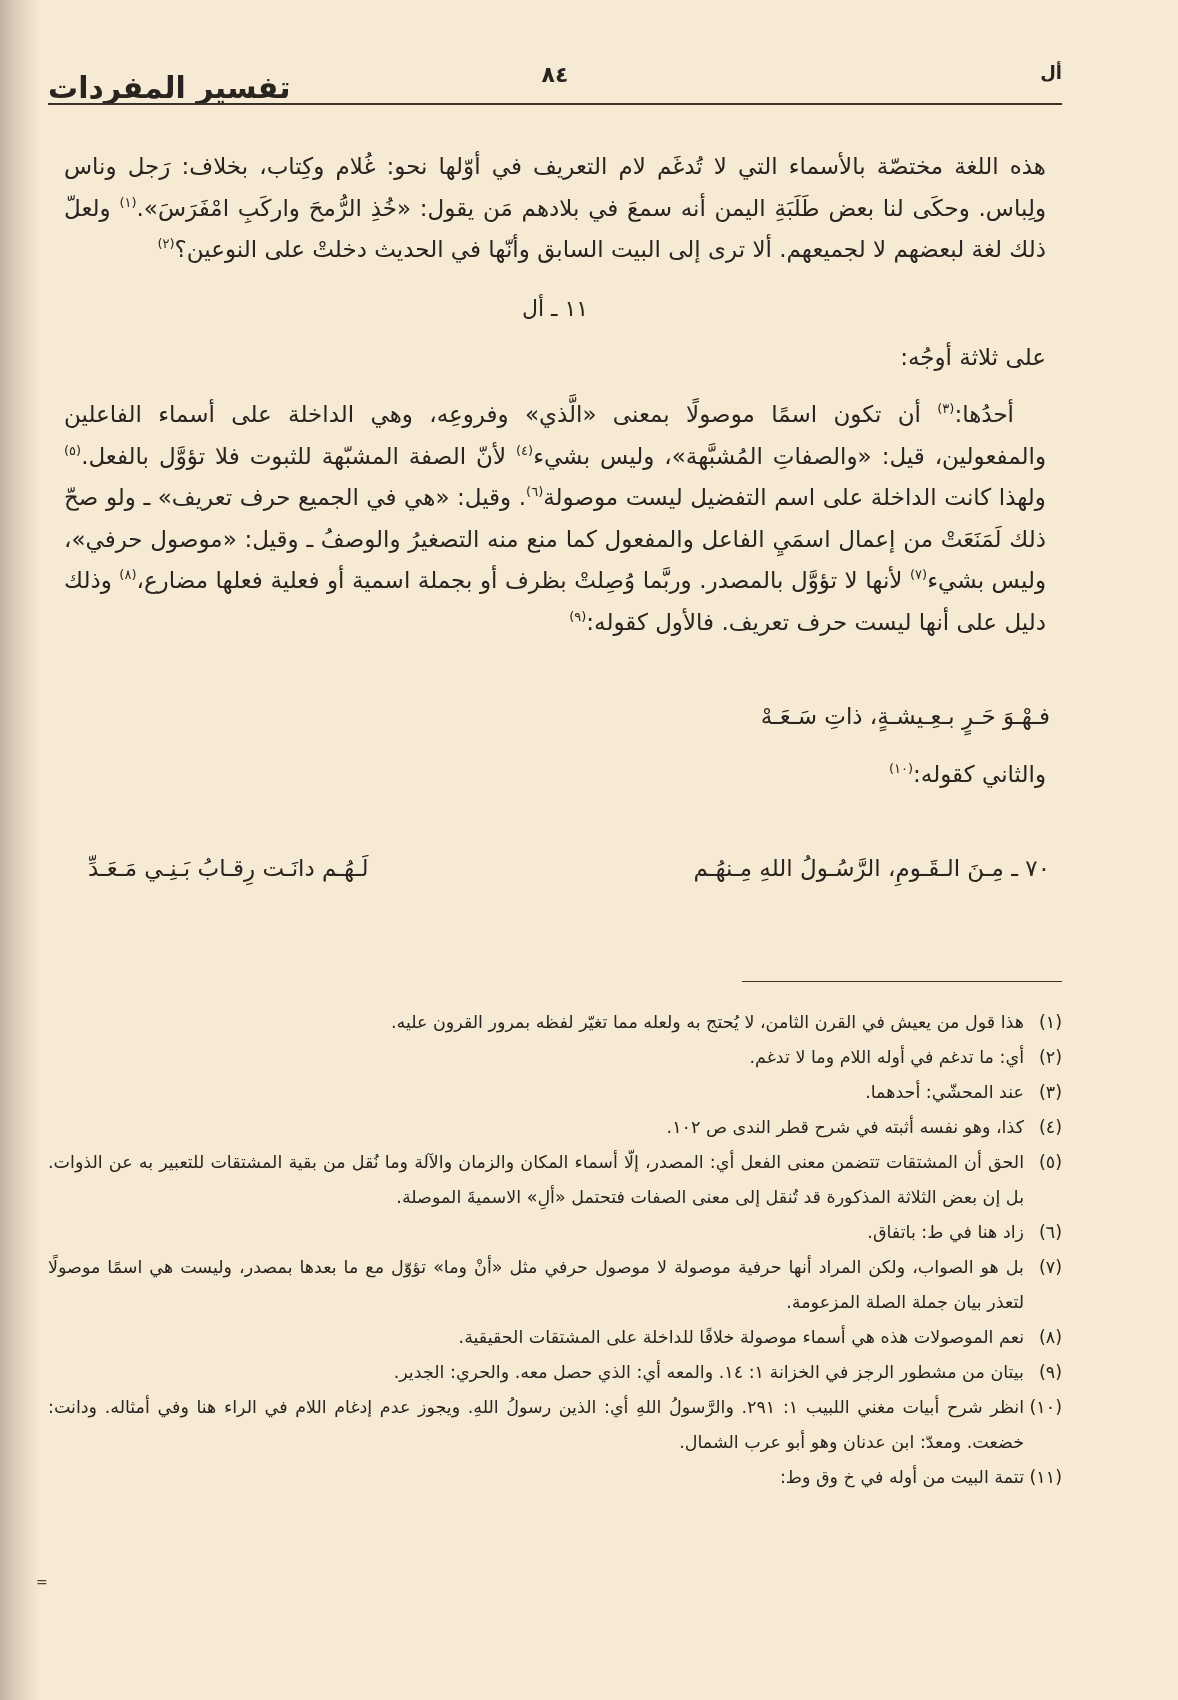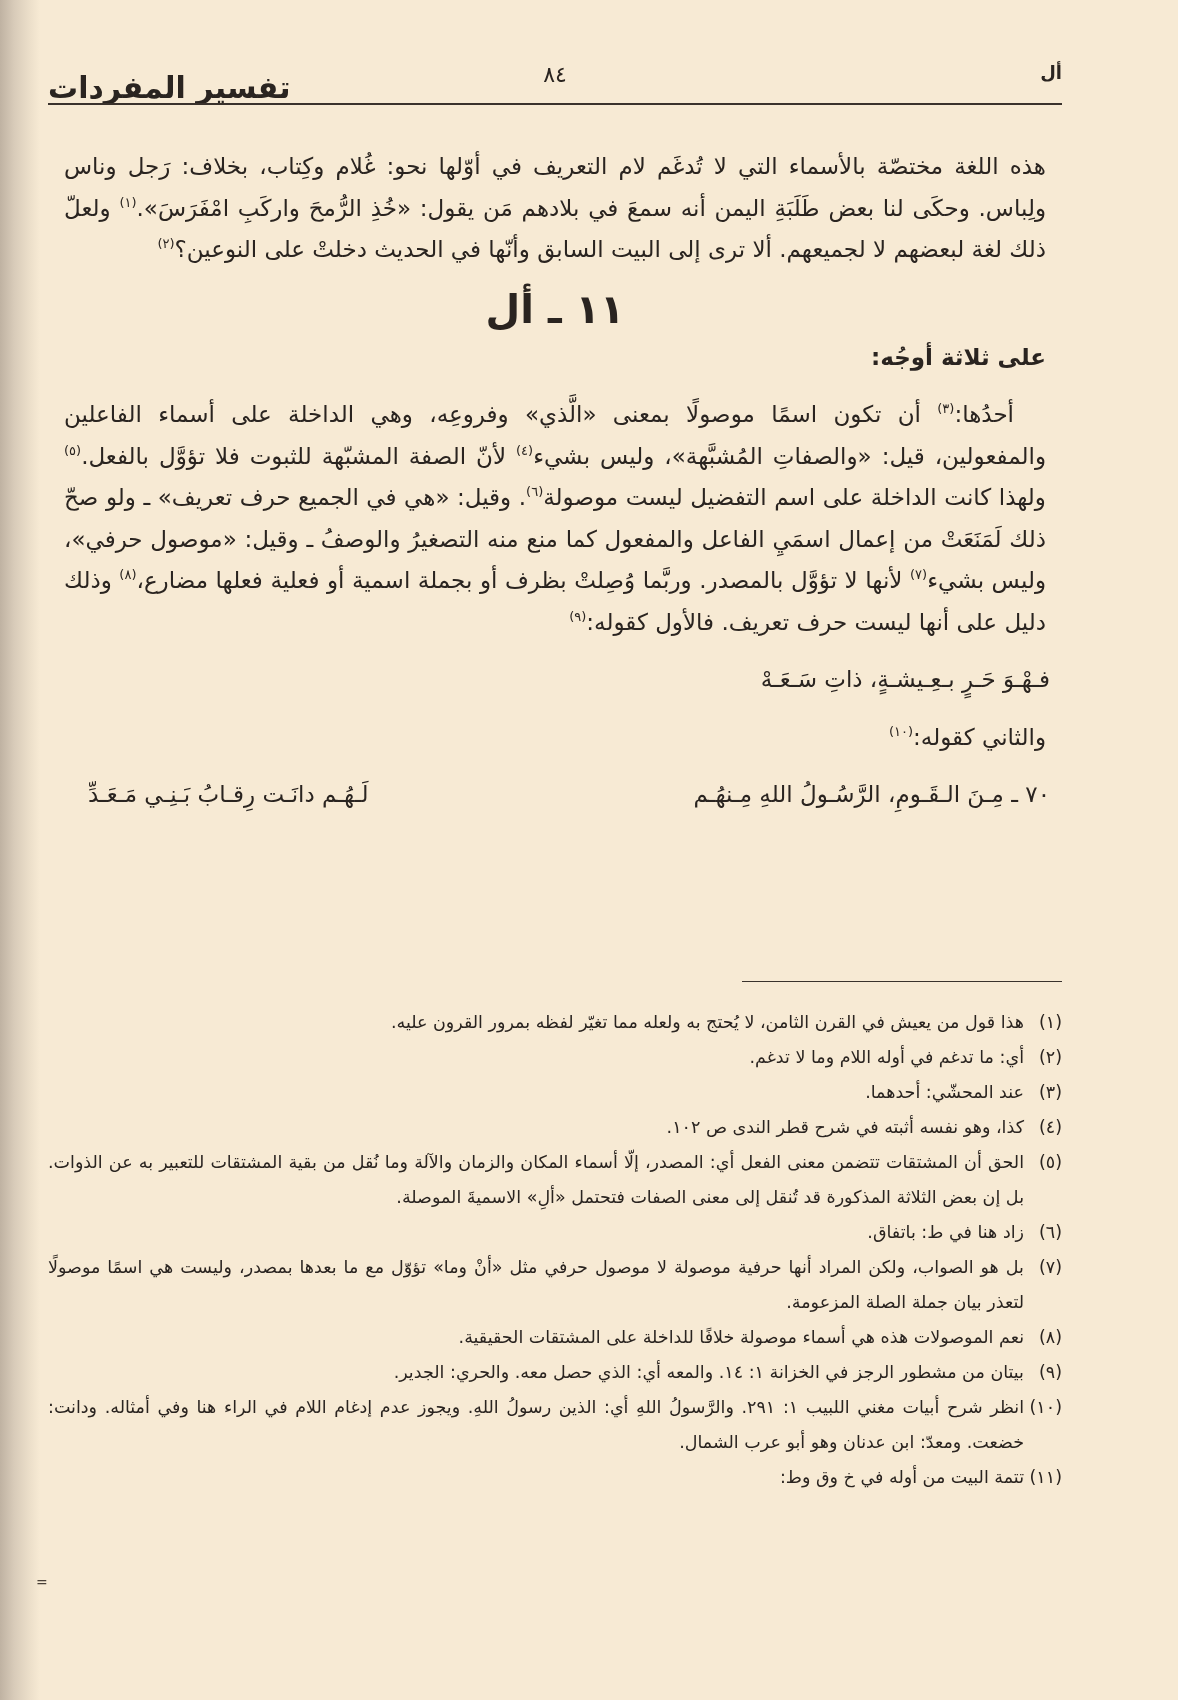--- a/index.html
+++ b/index.html
@@ -37,20 +37,21 @@
       height: 34px;
     }
     .rh-right {
       position: absolute; right: 0; top: 0;
       font-size: 18px; font-weight: bold;
     }
     .rh-center {
       position: absolute; left: 50%; top: 0;
       transform: translateX(-50%);
       font-size: 22px;
+      font-weight: bold;
     }
     .rh-left {
       position: absolute; left: 0; top: 8px;
       font-size: 30px; font-weight: bold;
     }
     .header-rule {
       position: absolute;
       top: 103px; left: 0; right: 0;
       height: 2px;
       background: #3a322c;
@@ -69,43 +70,43 @@
       margin: 16px;
     }
     .fn-ref {
       font-size: 13px;
       vertical-align: super;
       line-height: 0;
     }
     .section-title {
       text-align: center !important;
       text-align-last: center !important;
-      font-weight: bold;
-      font-size: 40px;
+      font-weight: normal;
+      font-size: 22px;
       margin: 6px 0 6px 0 !important;
       line-height: 44px;
     }
     .bold-lead {
-      font-weight: bold;
+      font-weight: normal;
       margin-top: 6px !important;
       margin-bottom: 10px !important;
     }
     .indent {
       text-indent: 32px;
     }
     .verse {
       display: flex;
       justify-content: space-between;
       direction: rtl;
       padding: 0 12px 0 40px;
       margin: 14px 0 14px 0 !important;
       font-size: 23px;
       letter-spacing: 0.5px;
     }
-    .verse span { white-space: nowrap; }
+    .verse span { white-space: nowrap; margin-top: 37px; }
     .footnote-rule {
       position: absolute;
       top: 981px;
       right: 0;
       width: 320px;
       height: 1px;
       background: #3a322c;
     }
     .footnotes {
       position: absolute;

